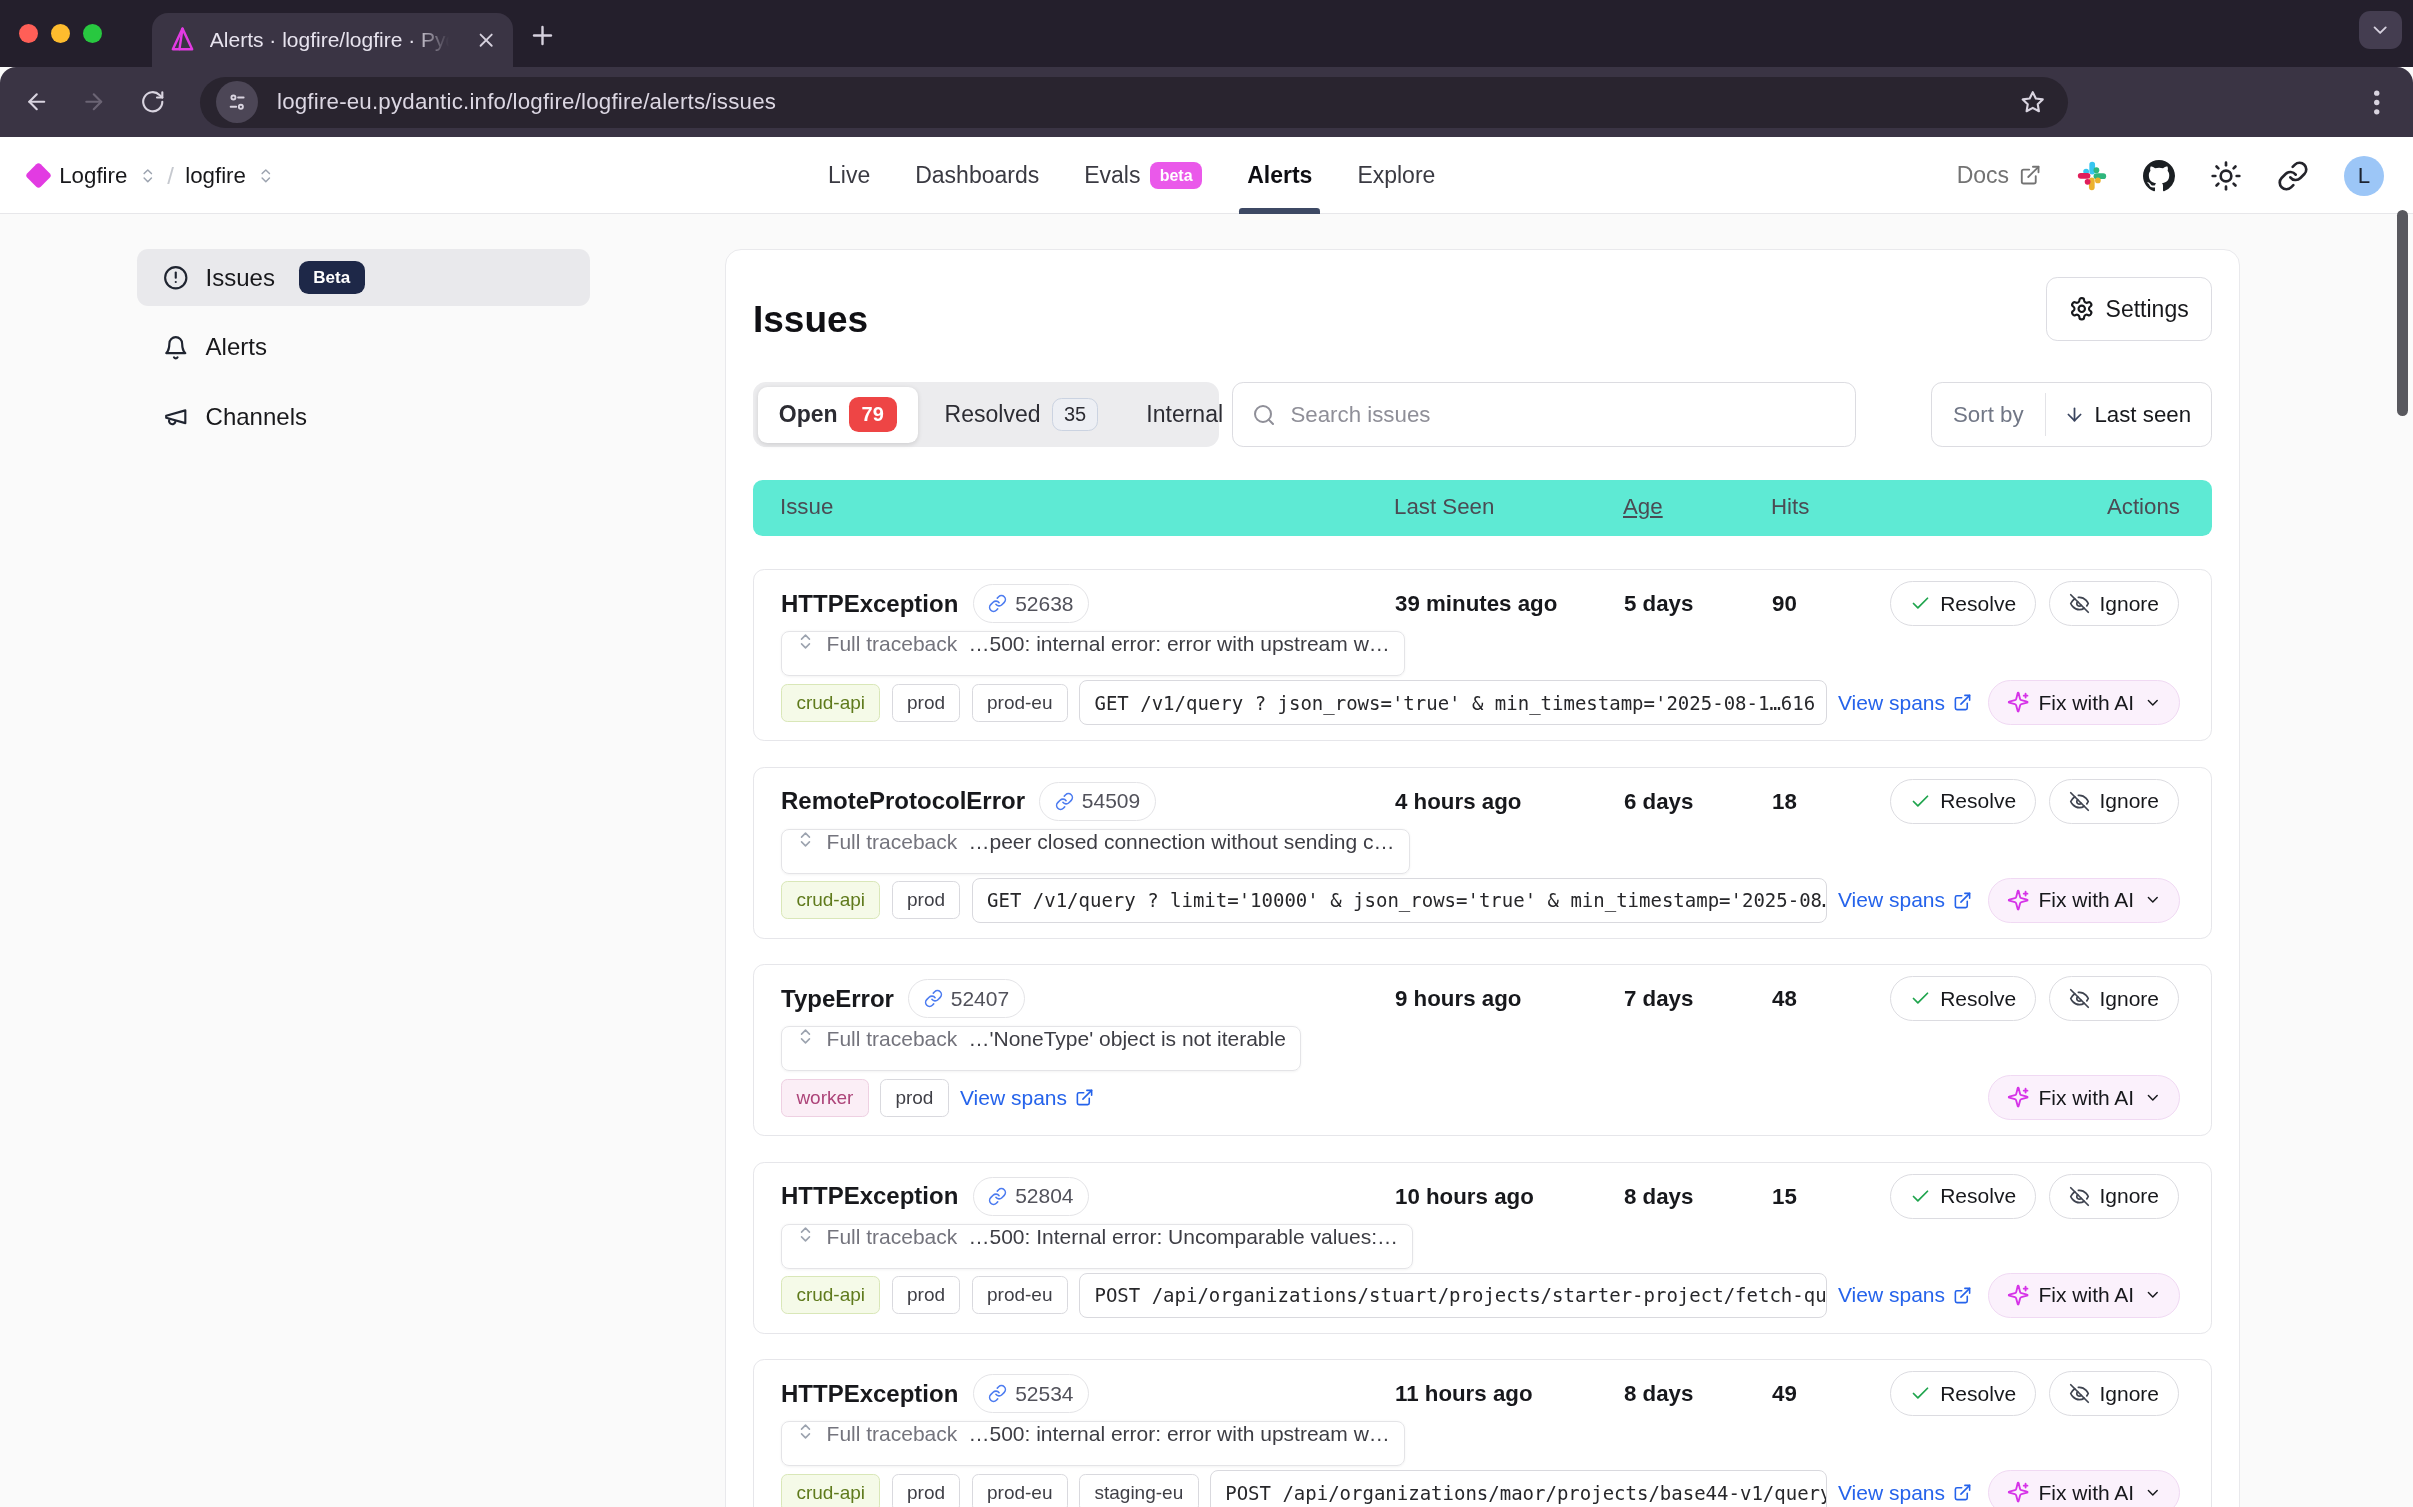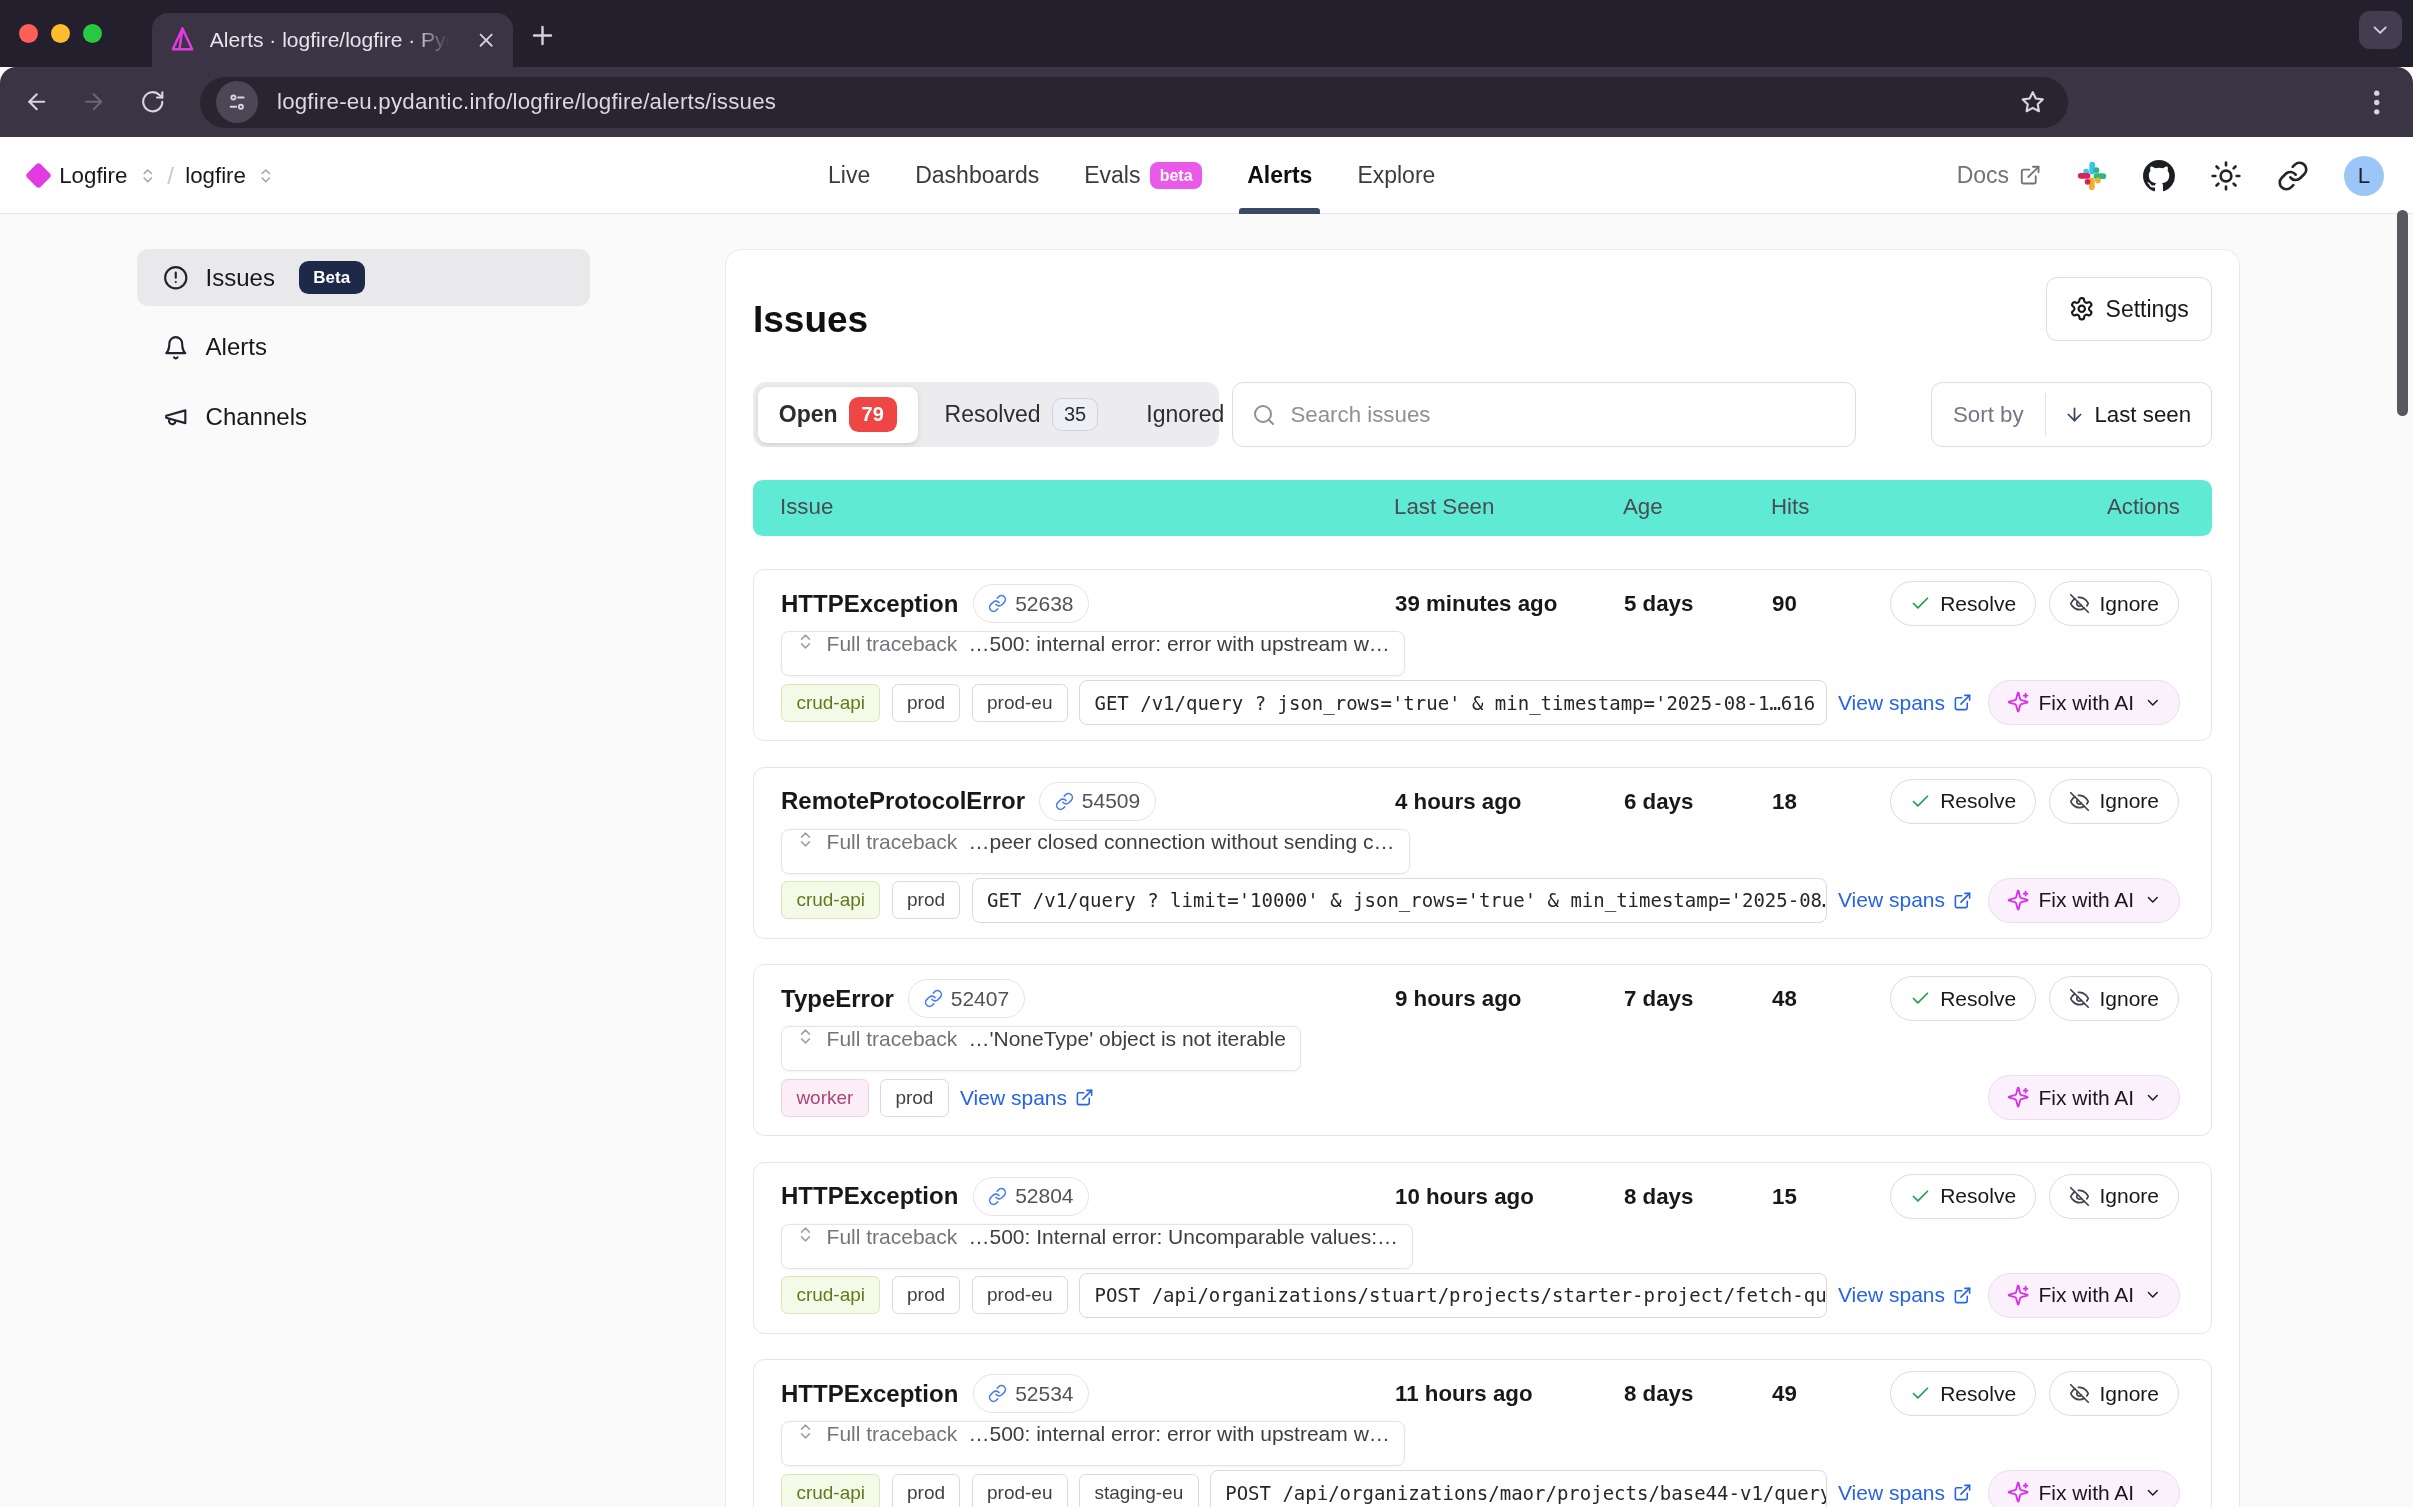--- a/index.html
+++ b/index.html
@@ -90,21 +90,21 @@
   .sortbox { position:absolute; right:0; top:0; width:281px; height:65px; border:1.6px solid #dcdce1;
     border-radius:11.2px; background:#fff; display:flex; align-items:center; }
   .sort-label { font-size:22.3px; color:#717786; padding:0 21px; }
   .sort-div { width:1.6px; height:43px; background:#e3e3e7; }
   .sort-val { display:flex; align-items:center; gap:9.6px; padding:0 17.6px; font-size:22.3px; font-weight:500; color:#17181c; }
   .sort-val svg { width:21px; height:21px; color:#3a455f; }
 
   .thead { position:absolute; left:27px; right:27px; top:230px; height:56px; background:#5eead4;
     border-radius:9.6px; font-size:22.3px; color:#4b4b53; }
   .thead span { position:absolute; top:14.4px; }
-  .th-issue { left:27px; } .th-last { left:641px; } .th-age { left:870px; } .th-hits { left:1018px; }
+  .th-issue { left:27px; } .th-last { left:641px; } .th-age { left:870px;text-decoration:underline; } .th-hits { left:1018px; }
   .th-actions { right:32px; }
 
   .cards { position:absolute; left:27px; right:27px; top:319px; display:flex; flex-direction:column; gap:25.5px; }
   .card { position:relative; height:172px; border:1.6px solid #e6e6ea; border-radius:11.2px; background:#fff; }
   .rowA { position:absolute; left:27px; top:12.8px; height:42px; display:flex; align-items:center; gap:14.4px; }
   .ititle { font-size:24px; font-weight:700; color:#17181c; }
   .idpill { display:flex; align-items:center; gap:8px; border:1.6px solid #e4e4e7; border-radius:797px;
     padding:6.4px 14.4px; font-size:21px; color:#52525b; }
   .idpill svg { width:19px; height:19px; color:#4d7cf0; }
   .meta { position:absolute; top:21px; font-size:22.3px; font-weight:600; color:#17181c; }
@@ -318,21 +318,21 @@
       <div class="segmented">
         <div class="seg-tab active">
           <span>Open</span>
           <span class="count-red">79</span>
         </div>
         <div class="seg-tab">
           <span>Resolved</span>
           <span class="count-gray">35</span>
         </div>
         <div class="seg-tab">
-          <span>Ignored</span>
+          <span>Internal</span>
         </div>
       </div>
       <div class="searchbox">
         <svg class="ic" viewBox="0 0 24 24">
           <circle cx="11" cy="11" r="8"></circle>
             <path d="m21 21-4.35-4.35"></path>
         </svg>
         <input type="text" placeholder="Search issues" style="">
       </div>
       <div class="sortbox">

